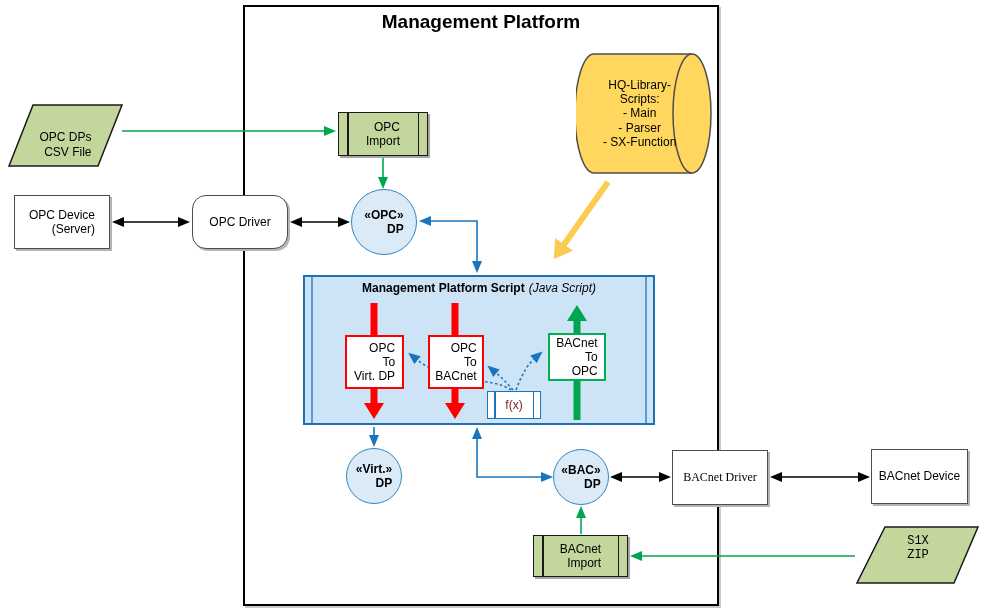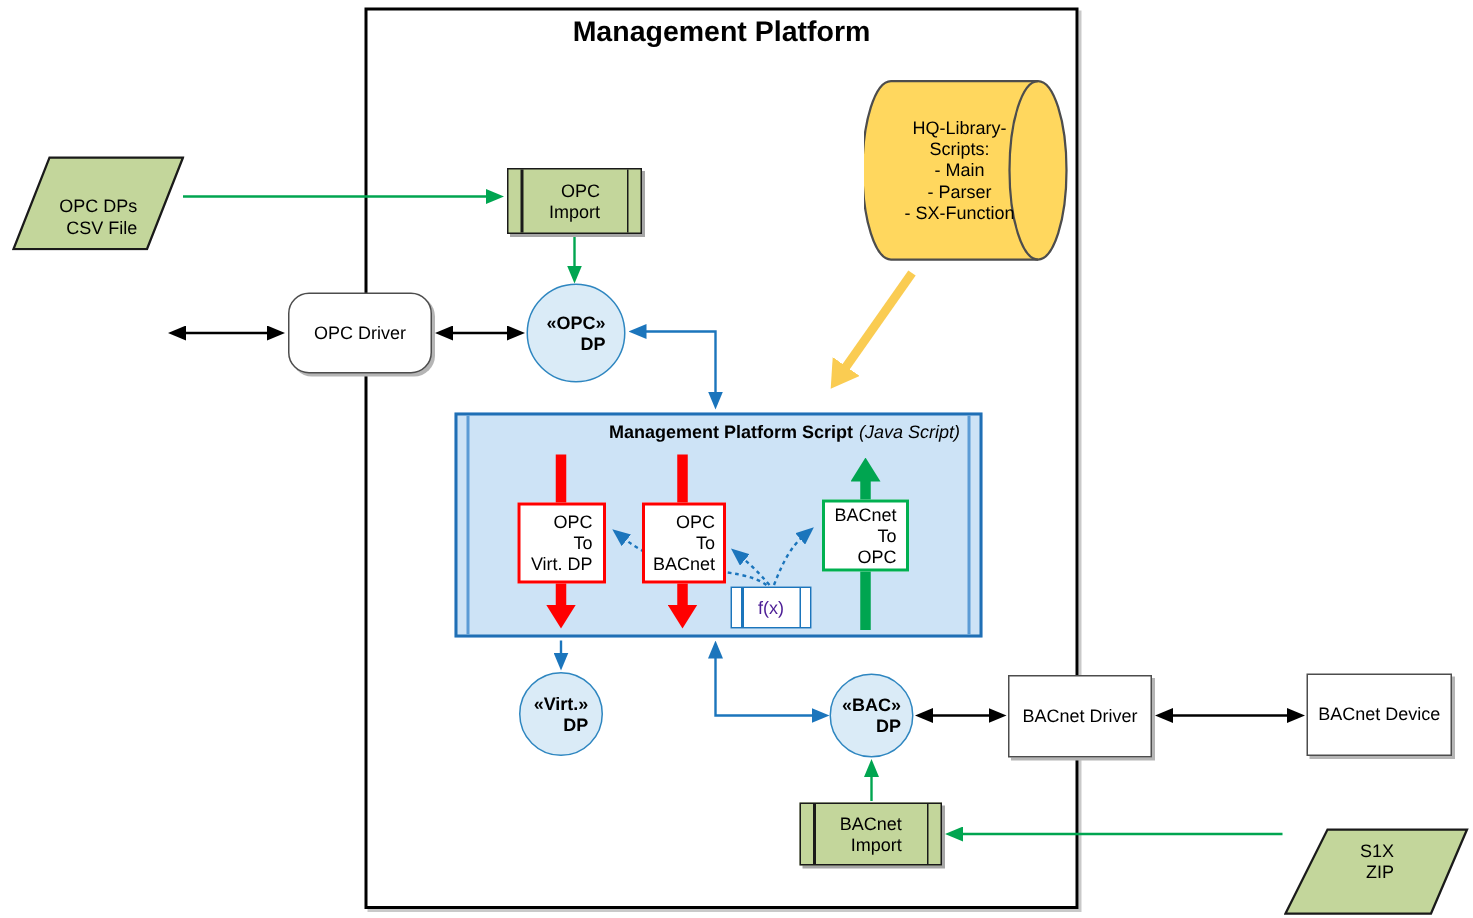--- a/index.html
+++ b/index.html
@@ -24,21 +24,21 @@
   }
   
   #script-box{
     left:303px;top:275px;width:352px;height:150px;box-sizing:border-box;
     border:2px solid #1F6FB5;background:#CDE3F6;
   }
   .script-inner-line{
     position:absolute;top:0;bottom:0;width:2px;background:#5B9BD5;
   }
   #script-title{
-    left:303px;top:280px;width:352px;height:16px;font-size:12.5px;padding-left:44px;
+    left:303px;top:280px;width:352px;height:16px;font-size:12.5px;
   }
   #script-title .bold{font-weight:bold;}
   #script-title .ital{font-style:italic;margin-left:4px;}
   
   .wbox{
     box-sizing:border-box;border:1.5px solid #4d4d4d;background:#fff;
     box-shadow:2px 2px 0 #b5b5b5;
   }
   
   .ppbox{
@@ -51,21 +51,21 @@
   .dp-circle{
     box-sizing:border-box;border-radius:50%;
     border:1.5px solid #2E86C0;background:#DAEBF7;font-weight:bold;
   }
   
   .conv{box-sizing:border-box;background:#fff;}
   .conv.red{border:2px solid #FF0000;}
   .conv.green{border:2px solid #00B050;}
   #fx-box{
     box-sizing:border-box;border:1.5px solid #1B75BC;background:#fff;
-    color:#4c1d95;
+    color:#7f1d1d;
   }
   .fx-line{position:absolute;top:0;bottom:0;width:1.5px;background:#1B75BC;}
   .fx-line.l{left:6px;} .fx-line.r{right:6px;}
   .shape-text{position:absolute;inset:0;}
   svg{display:block;}
 </style>
 </head>
 <body>
 
 <div id="stage">
@@ -142,20 +142,24 @@
 CSV File</div>
   </div>
 
   <div class="abs z3 ppbox" style="left:338px;top:112px;width:90px;height:44px;">
     <div class="pp-line l"></div>
     <div class="pp-line r"></div>
     <div class="shape-text txt">OPC
 Import</div>
   </div>
 
+  <div class="abs z3 wbox" style="left:14px;top:195px;width:96px;height:54px;">
+    <div class="shape-text txt">OPC Device
+(Server)</div>
+  </div>
 
   <div class="abs z3 wbox" style="left:192px;top:195px;width:96px;height:54px;border-radius:14px;">
     <div class="shape-text txt">OPC Driver</div>
   </div>
 
   <div class="abs z3 dp-circle" style="left:351px;top:189px;width:66px;height:66px;">
     <div class="shape-text txt">«OPC»
 DP</div>
   </div>
 
@@ -196,36 +200,36 @@
   <div class="abs z3 dp-circle" style="left:346px;top:448px;width:56px;height:56px;">
     <div class="shape-text txt">«Virt.»
 DP</div>
   </div>
 
   <div class="abs z3 dp-circle" style="left:553px;top:449px;width:56px;height:56px;">
     <div class="shape-text txt">«BAC»
 DP</div>
   </div>
 
-  <div class="abs z3 wbox" style="left:672px;top:450px;width:96px;height:55px;">
+  <div class="abs z3 wbox" style="left:672px;top:450px;width:96px;height:55px;font-family:Liberation Serif, serif;">
     <div class="shape-text txt">BACnet Driver</div>
   </div>
 
   <div class="abs z3 wbox" style="left:871px;top:449px;width:97px;height:55px;">
     <div class="shape-text txt">BACnet Device</div>
   </div>
 
   <div class="abs z3 ppbox" style="left:533px;top:535px;width:95px;height:42px;">
     <div class="pp-line l"></div>
     <div class="pp-line r"></div>
     <div class="shape-text txt">BACnet
 Import</div>
   </div>
 
-  <div class="abs z3" style="left:856px;top:552px;width:124px;height:44px;">
+  <div class="abs z3" style="left:856px;top:526px;width:124px;height:44px;font-family:Liberation Mono, monospace;">
     <svg width="124" height="58" viewBox="0 0 124 58">
       <polygon points="29,1 122,1 98,57 1,57" fill="#C3D69B" stroke="#1a1a1a" stroke-width="1.5"></polygon>
     </svg>
     <div class="shape-text txt">S1X
 ZIP</div>
   </div>
 
 </div>
 
 </body></html>

